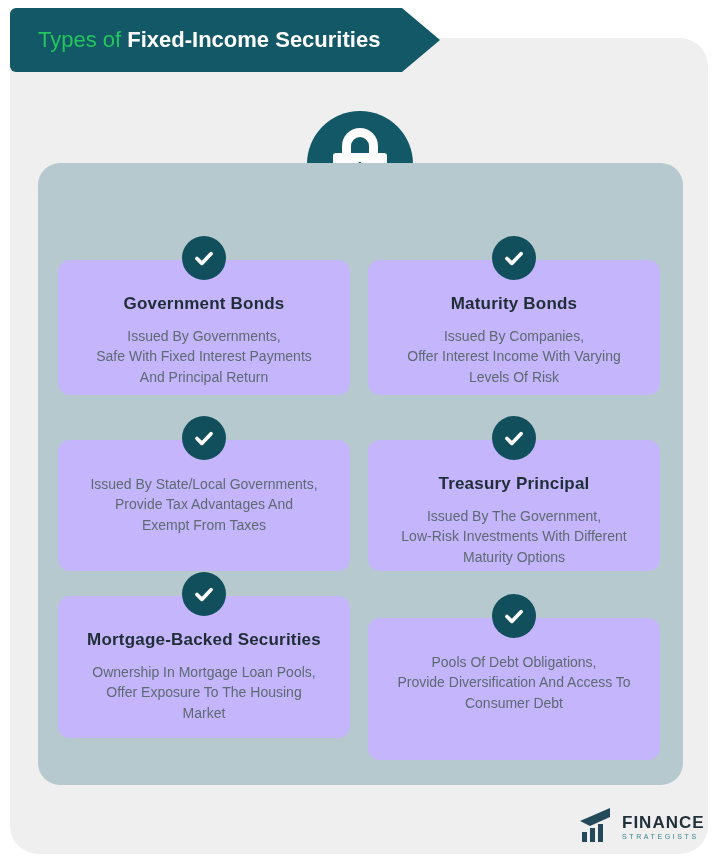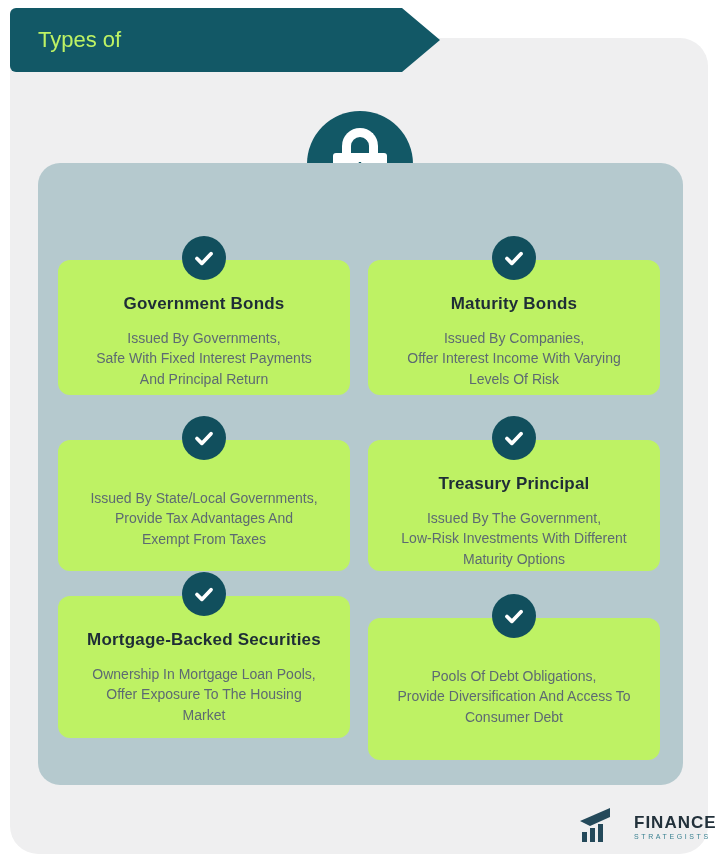--- a/index.html
+++ b/index.html
@@ -17,21 +17,21 @@
   }
 
   
   .ribbon{
     position:absolute;left:10px;top:8px;width:430px;height:64px;
     background:#125866;
     clip-path:polygon(0 0,calc(100% - 38px) 0,100% 50%,calc(100% - 38px) 100%,0 100%);
     border-top-left-radius:6px;border-bottom-left-radius:6px;
     display:flex;align-items:center;padding-left:28px;box-sizing:border-box;
   }
-  .ribbon .t-light{color:#bef264;font-size:22px;white-space:pre;}
+  .ribbon .t-light{color:#22c55e;font-size:22px;white-space:pre;}
   .ribbon .t-bold{color:#ffffff;font-size:22px;font-weight:bold;}
 
   
   .hero-badge{
     position:absolute;left:307px;top:111px;width:106px;height:106px;
     background:#125866;border-radius:50%;
   }
   .lock-body{
     position:absolute;left:26px;top:42px;width:54px;height:44px;
     background:#ffffff;border-radius:3px;
@@ -49,60 +49,61 @@
   }
 
   
   .panel{
     position:absolute;left:38px;top:163px;width:645px;height:622px;
     background:#b5c9ce;border-radius:22px;
   }
 
   
   .card{
-    position:absolute;width:292px;background:#bef264;border-radius:12px;
+    position:absolute;width:292px;background:#c4b5fd;border-radius:12px;
     box-sizing:border-box;padding:34px 14px 12px 14px;text-align:center;
   }
   .card .check-badge{
     position:absolute;left:50%;top:-24px;transform:translateX(-50%);
     width:44px;height:44px;border-radius:50%;background:#114f5d;
     display:flex;align-items:center;justify-content:center;
   }
   .card h3{
     margin:0 0 12px 0;font-size:17px;font-weight:bold;color:#1e2d36;
     letter-spacing:.2px;
   }
   .card p{
-    margin:14px;font-size:14px;color:#5d6a72;line-height:1.45;
+    margin:0;font-size:14px;color:#5d6a72;line-height:1.45;
     white-space:pre-line;
   }
   .c1{left:58px;top:260px;height:135px;}
   .c2{left:368px;top:260px;height:135px;}
   .c3{left:58px;top:440px;height:131px;}
   .c4{left:368px;top:440px;height:131px;}
   .c5{left:58px;top:596px;height:142px;}
   .c6{left:368px;top:618px;height:142px;}
 
   
   .logo{
-    position:absolute;left:580px;top:808px;display:flex;align-items:center;gap:24px;
+    position:absolute;left:580px;top:808px;display:flex;align-items:center;gap:12px;
   }
   .logo-text{display:flex;flex-direction:column;line-height:1;}
   .logo-line1{font-size:17px;font-weight:bold;color:#22313b;letter-spacing:1px;}
   .logo-line2{font-size:7px;color:#3a8191;letter-spacing:2.6px;margin-top:2px;}
 </style>
 </head>
 <body>
 
 <div id="page">
 
   <div class="backdrop"></div>
 
   <div class="ribbon">
     <span class="t-light">Types of </span>
+      <span class="t-bold">Fixed-Income Securities</span>
   </div>
 
   <div class="hero-badge">
     <div class="lock-shackle"></div>
     <div class="lock-body">
       <span class="lock-dollar">$</span>
     </div>
   </div>
 
   <div class="panel"></div>

